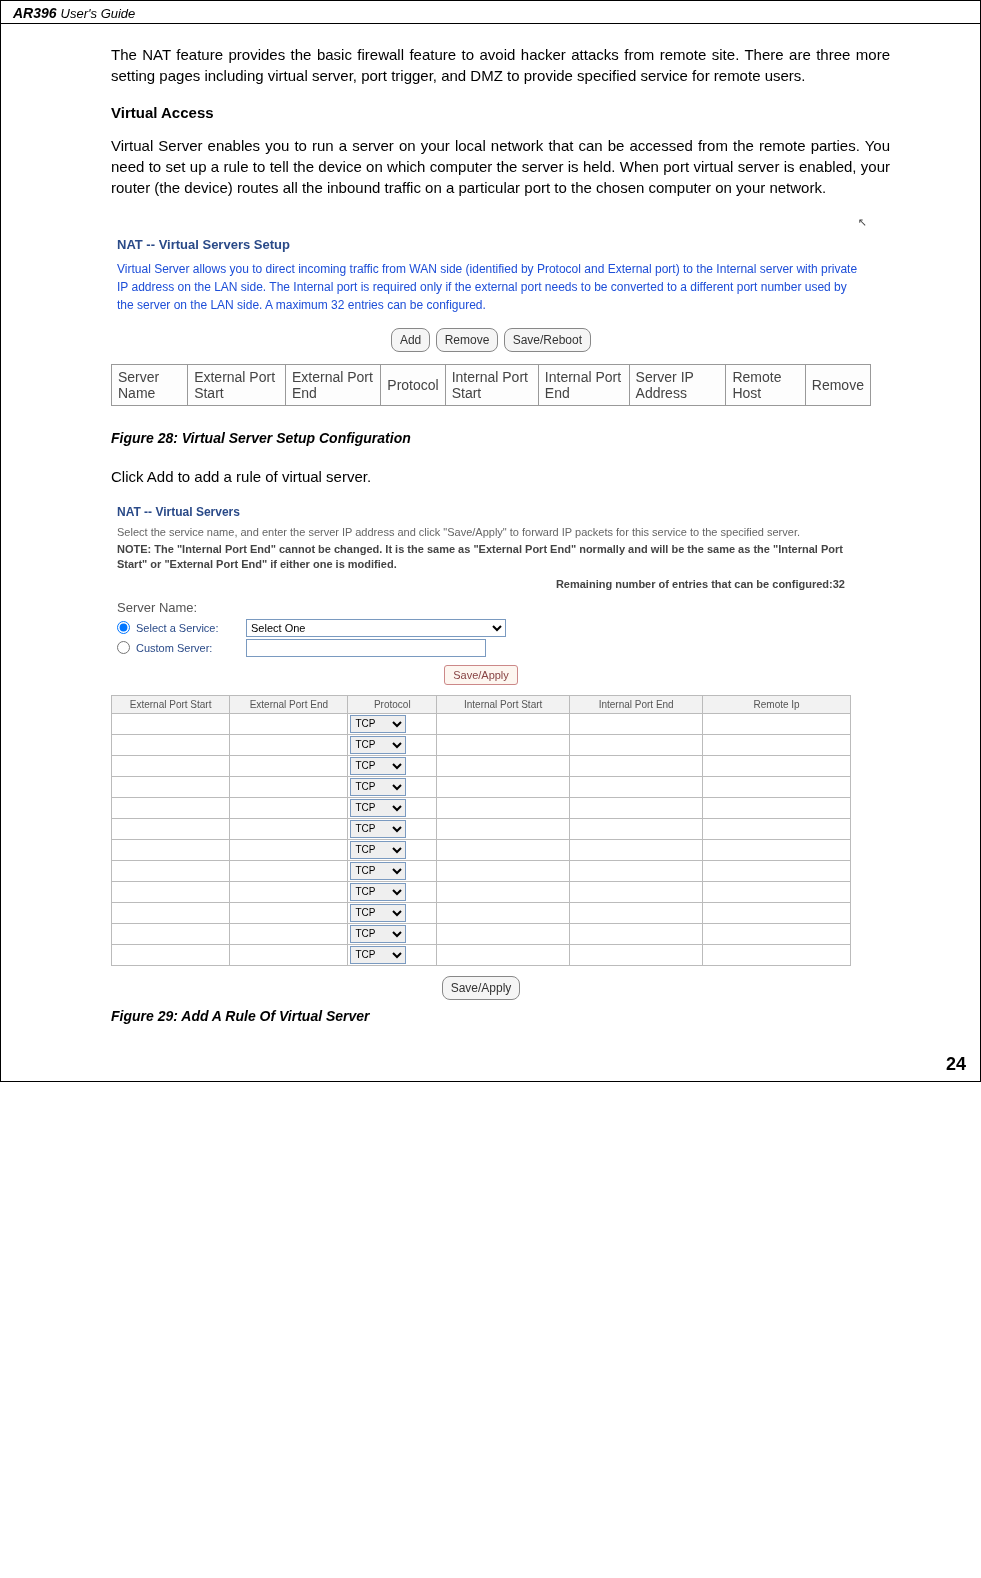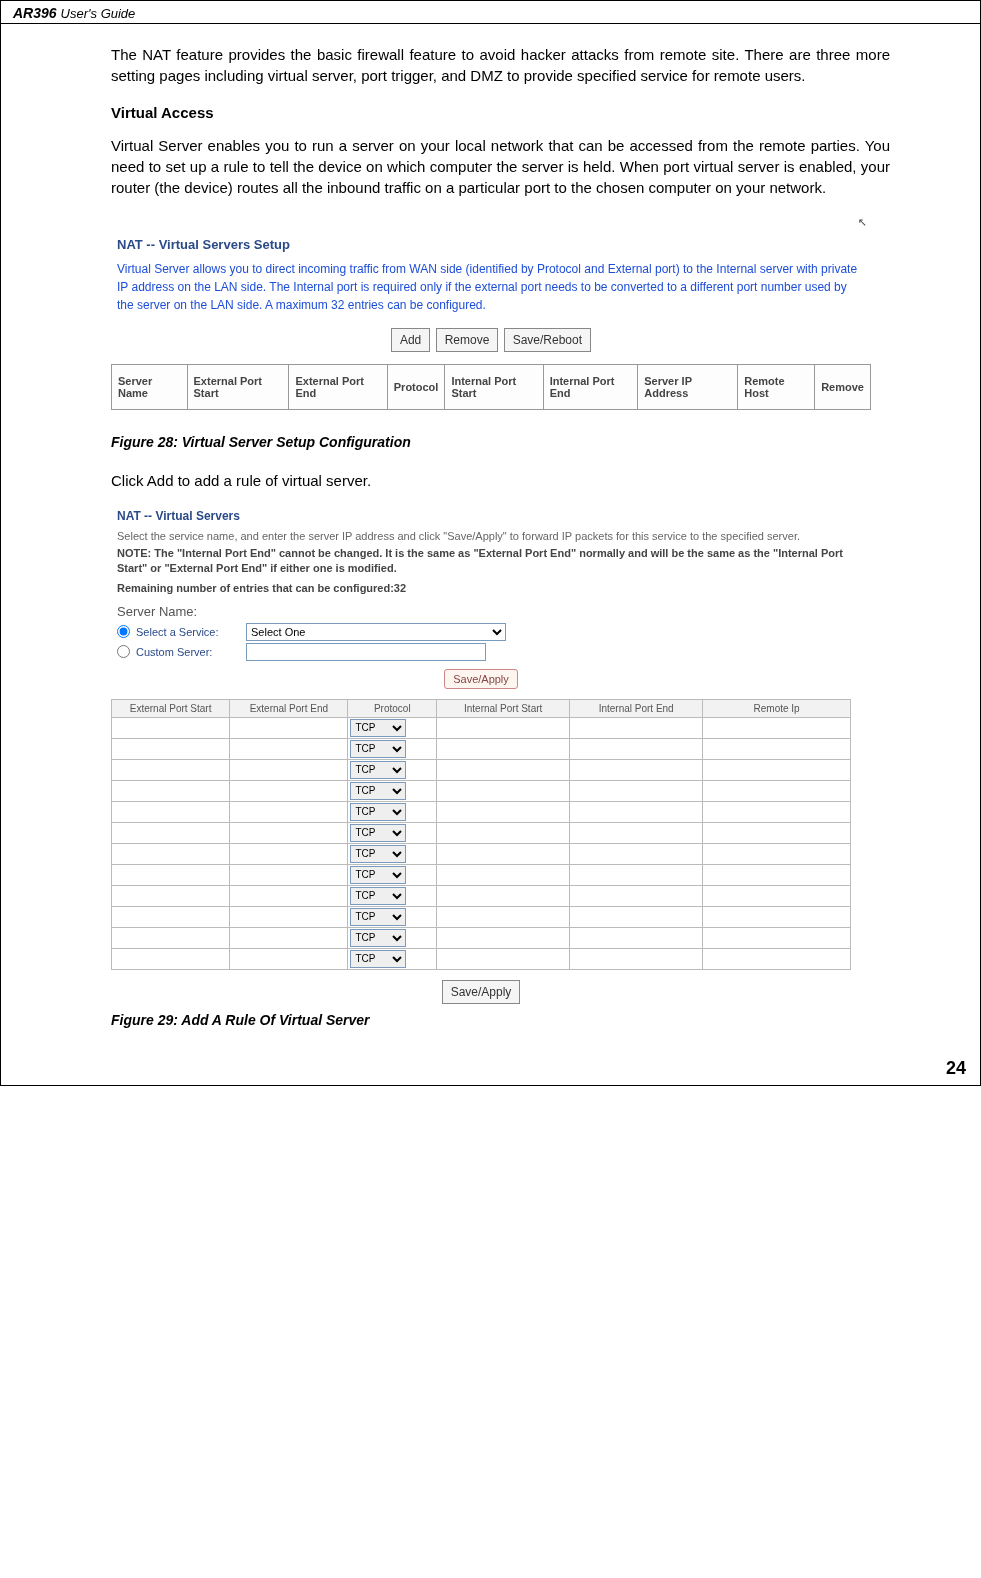--- a/index.html
+++ b/index.html
@@ -11,30 +11,30 @@
   .content { padding: 20px 90px 10px 110px; }
   h2.section { font-family: Verdana, Arial, sans-serif; font-weight: bold; font-style: italic; font-size: 20px; border-bottom: 1px solid #000; padding-bottom: 2px; margin-bottom: 18px; }
   p.body { font-size: 15px; line-height: 1.4; text-align: justify; margin-bottom: 18px; }
   p.subtitle { font-weight: bold; font-size: 15px; margin: 18px 0 14px 0; }
   p.caption { font-weight: bold; font-style: italic; font-size: 14px; margin: 24px 0 20px 0; }
   .shot { border: none; margin: 4px 0 4px 0; font-size: 12px; }
   .shot1 { width: 760px; }
   .vs-title { color: #2a4a88; font-family: Verdana, Arial, sans-serif; font-size: 13px; font-weight: bold; margin: 8px 0 8px 6px; }
   .vs-desc { color: #1d4ed8; font-size: 12px; line-height: 1.5; margin: 0 6px 14px 6px; }
   .btn-row { text-align: center; margin: 6px 0 12px 0; }
-  .wbtn { display: inline-block; border: 1px solid #888; border-radius: 0; padding: 4px 8px; margin: 0 1px; background: #f5f5f5; font-size: 12px; color: #333; }
+  .wbtn { display: inline-block; border: 1px solid #888; border-radius: 8px; padding: 4px 8px; margin: 0 1px; background: #f5f5f5; font-size: 12px; color: #333; }
   table.vs { border-collapse: collapse; width: 100%; }
-  table.vs th { border: 1px solid #999; background: #fdfdfd; padding: 10px 6px; font-weight: bold; color: #444; font-size: 11px; text-align: left; }
+  table.vs th { border: 1px solid #999; background: #fdfdfd; padding: 4px 6px; font-weight: normal; color: #444; font-size: 14px; text-align: left; }
   .corner { text-align: right; font-size: 11px; color: #444; padding-right: 4px; }
 
   .shot2 { width: 740px; }
   .vs2-title { color: #2a4a88; font-size: 12px; font-weight: bold; margin: 8px 0 6px 6px; }
   .vs2-desc { font-size: 11px; color: #666; margin: 0 6px 2px 6px; line-height: 1.35; }
   .vs2-note { font-size: 11px; color: #444; margin: 0 6px 6px 6px; line-height: 1.35; }
-  .vs2-remain { font-size: 11px; color: #444; margin: 0 6px 10px 6px; }
+  .vs2-remain { font-size: 11px; color: #444; margin: 0 6px 10px 6px; text-align: right; }
   .sn-label { font-size: 13px; color: #555; margin: 6px 0 4px 6px; }
   .radio-row { display: flex; align-items: center; margin: 2px 6px; font-size: 11px; color: #2a4a88; }
   .radio-row input[type=radio] { margin-right: 6px; }
   .radio-row .rlabel { width: 110px; }
   select.sel, input.txt { font-size: 11px; border: 1px solid #7a9ac0; height: 18px; }
   select.sel { width: 260px; background: #fff; }
   input.txt { width: 240px; padding: 0 2px; }
   .iprow { display: flex; align-items: center; margin: 10px 6px 16px 6px; font-size: 11px; color: #555; }
   .iprow .iplabel { width: 116px; }
   input.iptxt { width: 120px; border: 1px solid #7a9ac0; font-size: 11px; height: 18px; padding: 0 2px; color: #888; }

